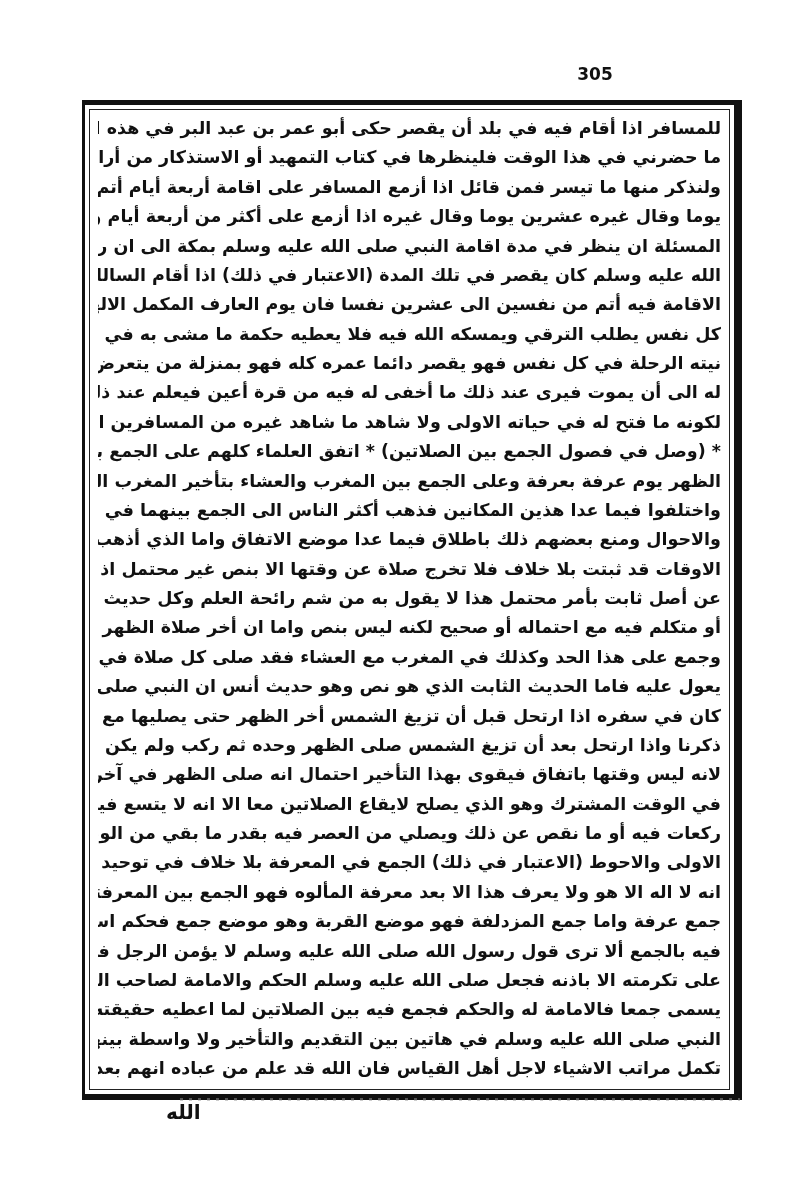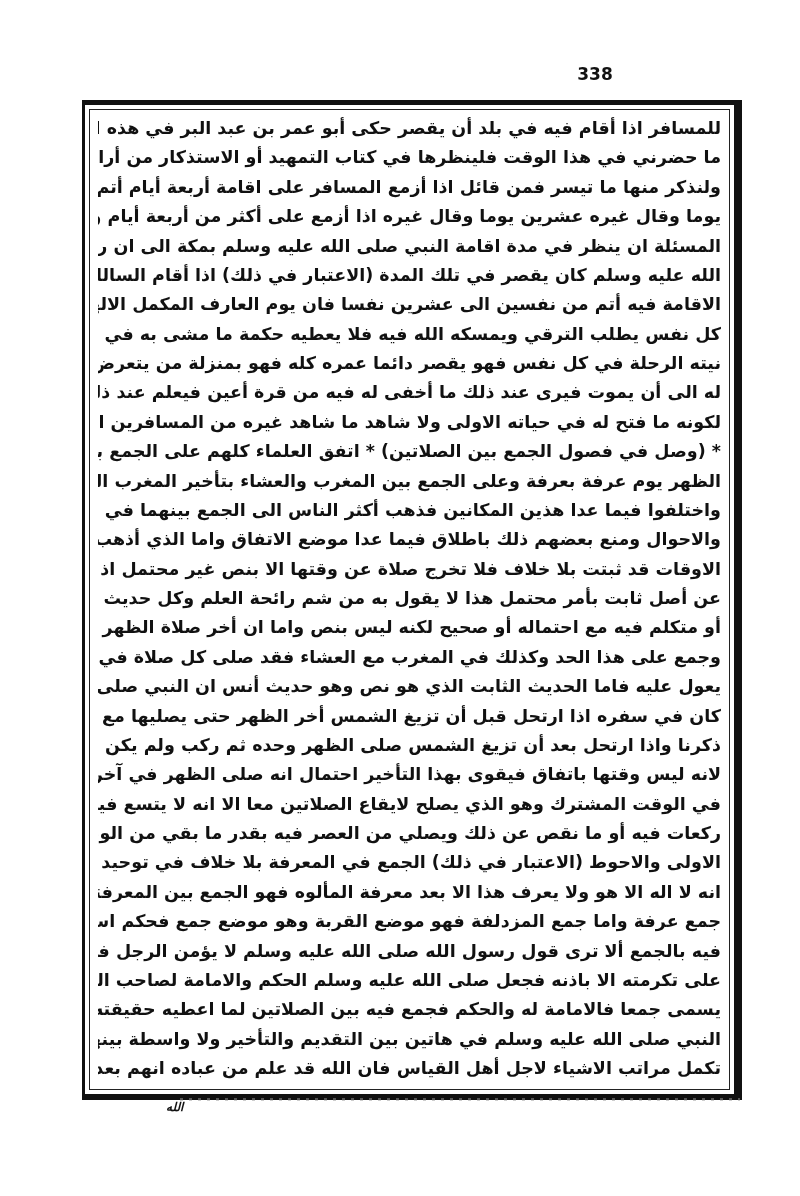--- a/index.html
+++ b/index.html
@@ -11,28 +11,28 @@
       border-top: 5px solid #111; border-bottom: 6px solid #111;
       border-left: 3px solid #111; border-right: 8px solid #111; box-sizing: border-box; }
     .frame-inner { position: absolute; left: 4px; top: 4px; right: 4px; bottom: 4px;
       border: 1.5px solid #222; }
     .text-block { position: absolute; left: 8px; right: 8px; top: 4px; bottom: 6px;
       display: flex; flex-direction: column; justify-content: space-between;
       direction: rtl; }
     .line { font-size: 17.5px; line-height: 29px; white-space: nowrap; overflow: hidden;
       text-align: justify; text-align-last: justify; font-weight: bold; letter-spacing: -0.2px; }
     .line.short { text-align-last: center; }
-    .catchword { position: absolute; left: 166px; top: 1100px; font-size: 12px; font-weight: bold; direction: rtl; font-style: italic; }
+    .catchword { position: absolute; left: 166px; top: 1100px; font-size: 20px; font-weight: bold; direction: rtl; }
     .scan-noise { position: absolute; left: 180px; top: 1098px; width: 560px; height: 3px;
       background: repeating-linear-gradient(90deg, #999 0 3px, transparent 3px 9px); opacity: .5; }
   </style>
 </head>
 <body>
 
-<div class="page-number">338</div>
+<div class="page-number">305</div>
 
 <div class="frame">
   <div class="frame-inner">
     <div class="text-block" id="text-block">
         <div class="line">للمسافر اذا أقام فيه في بلد أن يقصر حكى أبو عمر بن عبد البر في هذه المسئلة أحد عشر قولا</div>
         <div class="line">ما حضرني في هذا الوقت فلينظرها في كتاب التمهيد أو الاستذكار من أراد أن يقف عليها</div>
         <div class="line">ولنذكر منها ما تيسر فمن قائل اذا أزمع المسافر على اقامة أربعة أيام أتم وقال غيره خمسة عشر</div>
         <div class="line">يوما وقال غيره عشرين يوما وقال غيره اذا أزمع على أكثر من أربعة أيام والاولى عندي في هذه</div>
         <div class="line">المسئلة ان ينظر في مدة اقامة النبي صلى الله عليه وسلم بمكة الى ان رجع الى المدينة فانه صلى</div>
         <div class="line">الله عليه وسلم كان يقصر في تلك المدة (الاعتبار في ذلك) اذا أقام السالك في المقام بنية</div>

